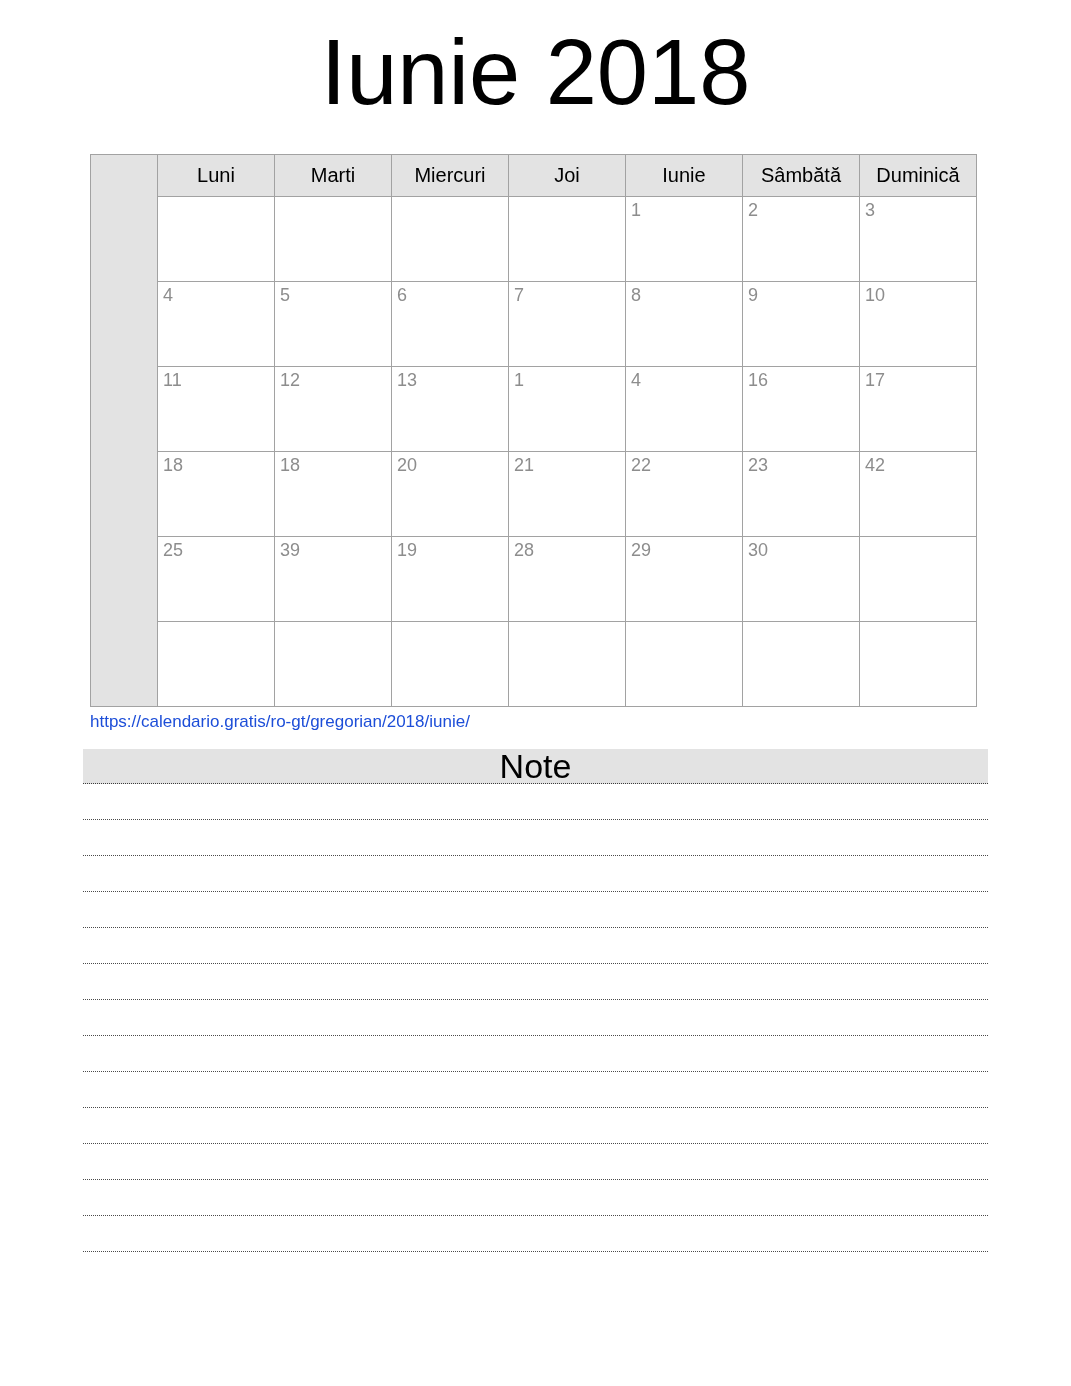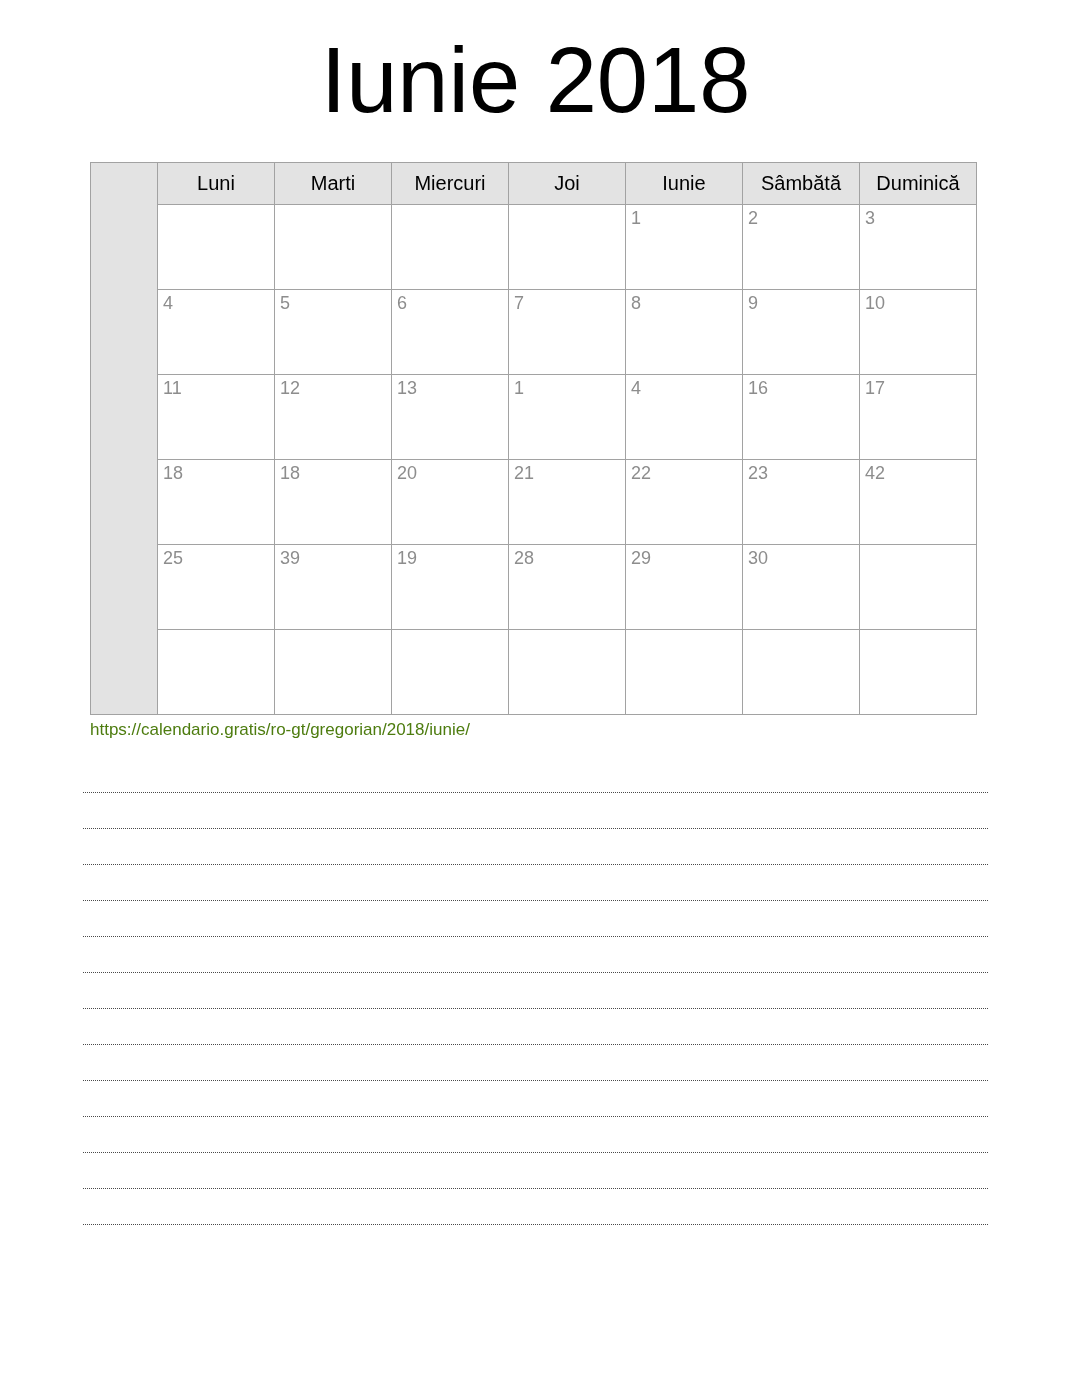--- a/index.html
+++ b/index.html
@@ -8,21 +8,21 @@
     background: #ffffff;
   }
   body {
     width: 1071px;
     height: 1386px;
     font-family: "Liberation Sans", sans-serif;
     color: #000;
     overflow: hidden;
   }
   .page-title {
-    margin: 8px;
+    margin: 0;
     padding-top: 22px;
     height: 100px;
     font-size: 92px;
     line-height: 100px;
     font-weight: 400;
     text-align: center;
     letter-spacing: 0px;
     color: #000;
   }
   table.calendar {
@@ -54,21 +54,21 @@
     vertical-align: top;
     text-align: left;
     padding: 3px 0 0 5px;
     font-size: 18px;
     color: #8d8d8d;
   }
   .source-url {
     margin: 5px 4px 0 90px;
     font-size: 17px;
     line-height: 20px;
-    color: #4d7c0f;
+    color: #1d4ed8;
   }
   .notes-section {
     margin: 17px 0 0 83px;
     width: 905px;
   }
   .notes-header {
     height: 34px;
     background: #e3e3e3;
     border-bottom: 1px dotted #3c3c3c;
     font-size: 34px;
@@ -152,20 +152,21 @@
       <td class="day-cell"></td>
       <td class="day-cell"></td>
       <td class="day-cell"></td>
     </tr>
   </tbody>
 </table>
 
 <div class="source-url">https://calendario.gratis/ro-gt/gregorian/2018/iunie/</div>
 
 <div class="notes-section">
+  <div class="notes-header">Note</div>
   <div class="note-line"></div>
   <div class="note-line"></div>
   <div class="note-line"></div>
   <div class="note-line"></div>
   <div class="note-line"></div>
   <div class="note-line"></div>
   <div class="note-line"></div>
   <div class="note-line"></div>
   <div class="note-line"></div>
   <div class="note-line"></div>

